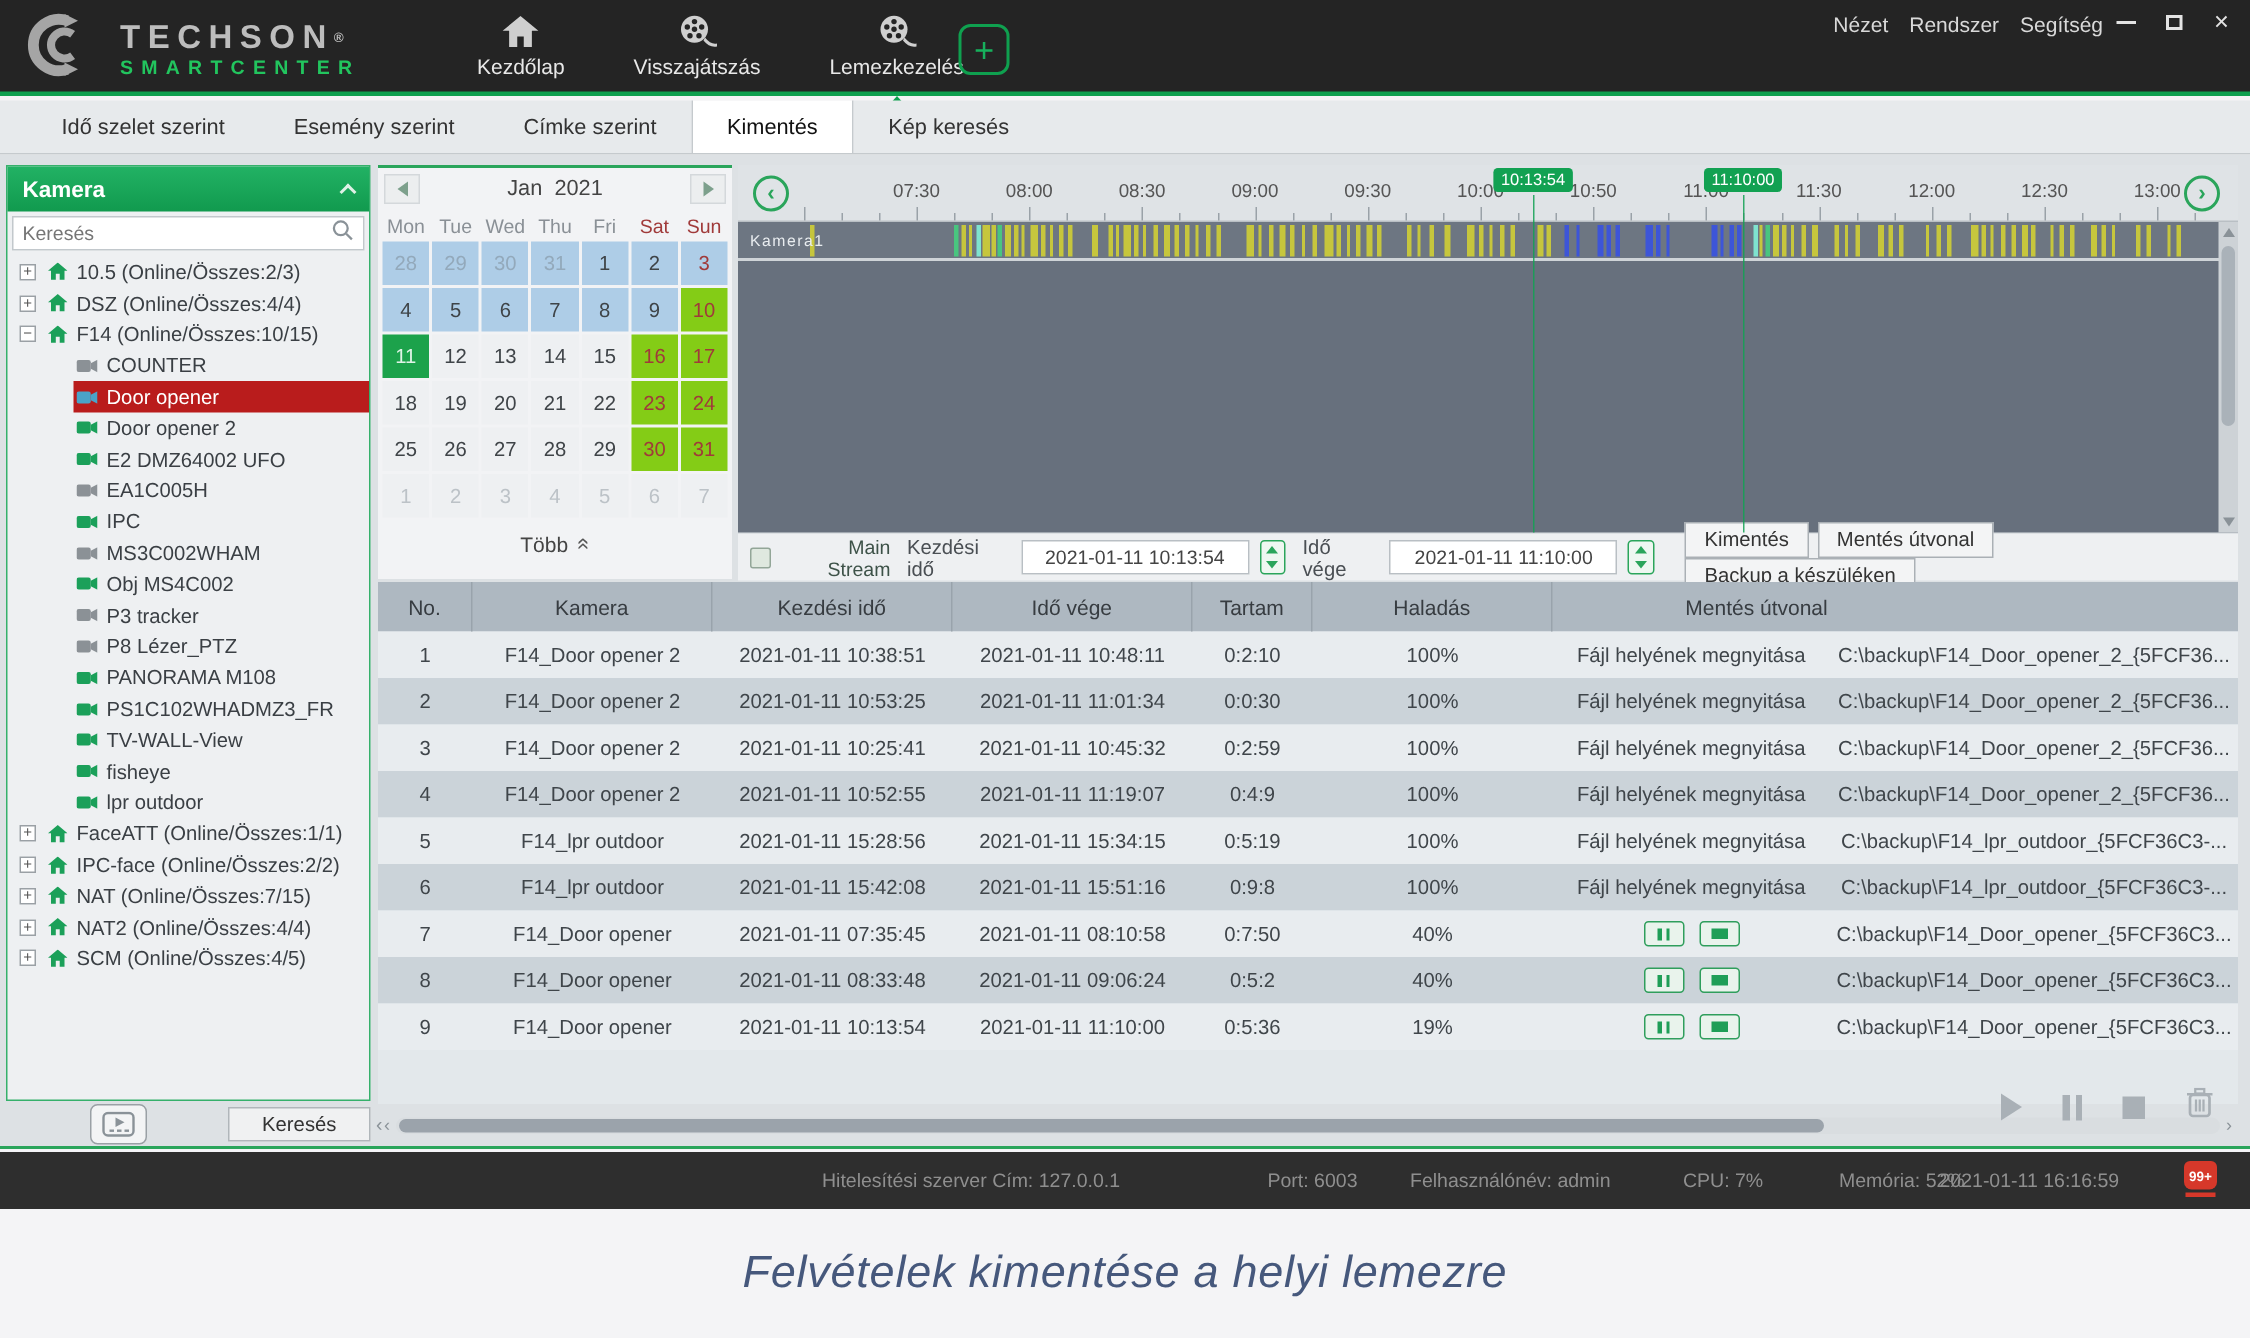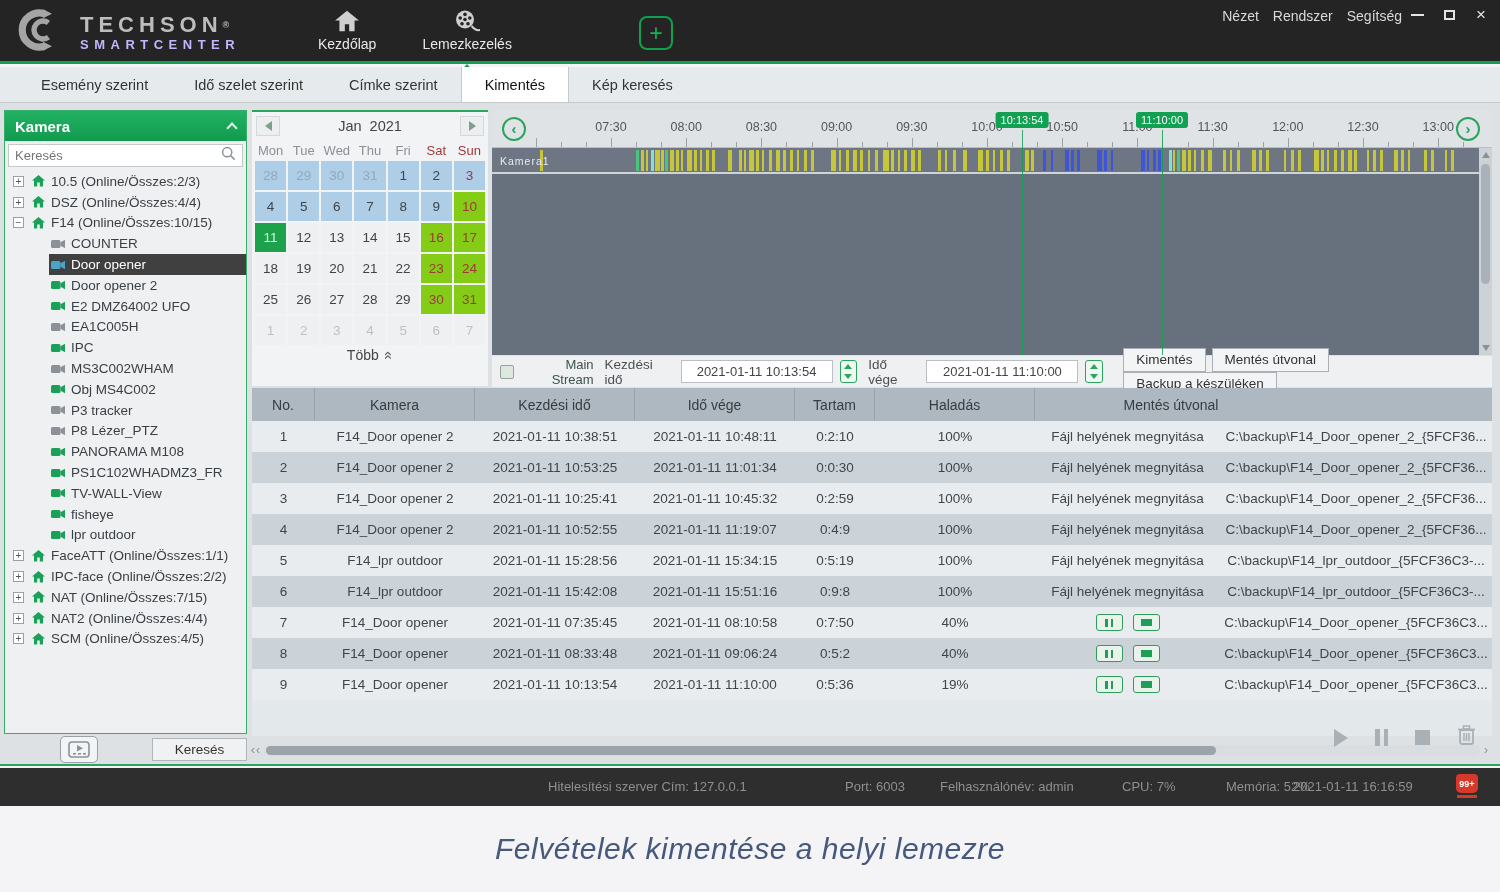--- a/index.html
+++ b/index.html
@@ -4,21 +4,21 @@
 <style>
   * { margin:0; padding:0; box-sizing:border-box; }
   body { font-family:"Liberation Sans", sans-serif; background:#f4f4f6; }
   .screen { position:relative; width:1500px; height:892px; overflow:hidden; background:#f4f4f6; }
 
   
   .titlebar { position:absolute; left:0; top:0; width:1500px; height:64px; background:#242424; border-bottom:3px solid #0fa04f; }
   .brand { position:absolute; left:16px; top:8px; display:flex; align-items:center; gap:10px; }
   .brand-text .l1 { font-size:22px; font-weight:bold; letter-spacing:5px; color:#bdbdbd; line-height:24px; }
   .brand-text .reg { font-size:9px; vertical-align:top; color:#bdbdbd; }
-  .brand-text .l2 { font-size:13px; font-weight:bold; letter-spacing:5.5px; color:#c4b5fd; }
+  .brand-text .l2 { font-size:13px; font-weight:bold; letter-spacing:5.5px; color:#22c55e; }
   .mainnav { position:absolute; left:312px; top:6px; display:flex; gap:34px; height:56px; }
   .nav-item { position:relative; display:flex; flex-direction:column; align-items:center; justify-content:flex-start; color:#e8e8e8; font-size:14px; cursor:pointer; padding:0 6px; }
   .nav-item .nicon { height:30px; display:flex; align-items:center; }
   .nav-item.active::after { content:""; position:absolute; left:50%; transform:translateX(-50%); bottom:-11px; width:0; height:0; border-left:8px solid transparent; border-right:8px solid transparent; border-bottom:9px solid #0fa04f; }
   .add-btn { position:absolute; left:639px; top:16px; width:34px; height:34px; background:transparent; border:2px solid #0fa04f; border-radius:8px; color:#17b05c; font-size:23px; line-height:28px; text-align:center; cursor:pointer; }
   .menubar { position:absolute; right:98px; top:8px; display:flex; gap:14px; }
   .menu-item { color:#d9d9d9; font-size:14px; cursor:pointer; }
   .winctrl { position:absolute; right:10px; top:6px; display:flex; gap:14px; align-items:center; }
   .wbtn { width:18px; height:18px; display:flex; align-items:center; justify-content:center; cursor:pointer; }
   .glyph-min { width:13px; height:2px; background:#e3e3e3; }
@@ -38,21 +38,21 @@
   .side-header { height:30px; background:linear-gradient(#22b264,#119a4e); color:#fff; font-size:15px; font-weight:bold; display:flex; align-items:center; padding:0 10px; }
   .side-header .sp { flex:1; }
   .chev-up { width:8px; height:8px; border-left:2px solid #dff1e6; border-top:2px solid #dff1e6; transform:rotate(45deg); margin-top:4px; cursor:pointer; }
   .side-search { margin:3px; height:23px; background:#fff; border:1px solid #c2c8cc; display:flex; align-items:center; padding:0 6px; }
   .side-search input { flex:1; border:none; outline:none; font-size:13px; color:#555; background:transparent; font-family:inherit; }
   .tree { margin-top:4px; font-size:13.5px; color:#3a3f44; }
   .tree-row { height:20.8px; display:flex; align-items:center; cursor:pointer; }
   .tree-row .expander { width:11px; height:11px; margin-left:8px; margin-right:6px; border:1px solid #9aa0a5; background:#fff; font-size:10px; line-height:9px; text-align:center; color:#555; flex:0 0 auto; cursor:pointer; }
   .tree-row.d1 { padding-left:44px; }
   .tree-inner { display:flex; align-items:center; gap:6px; flex:1; height:100%; padding-left:2px; }
-  .tree-inner.sel { background:#404040; color:#fff; }
+  .tree-inner.sel { background:#b91c1c; color:#fff; }
   .tree-icon { display:flex; align-items:center; flex:0 0 auto; }
   .side-footer { position:absolute; left:4px; top:633px; width:243px; height:28px; }
   .tool-btn { position:absolute; left:56px; top:0; width:38px; height:27px; background:#f3f4f5; border:1px solid #9aa0a5; border-radius:5px; display:flex; align-items:center; justify-content:center; cursor:pointer; }
   .search-btn { position:absolute; right:0; top:2px; width:95px; height:23px; background:#f0f1f2; border:1px solid #b0b6ba; font-size:13.5px; color:#333; cursor:pointer; font-family:inherit; }
   .panel-collapse { position:absolute; right:-8px; top:6px; color:#8a9298; font-size:13px; cursor:pointer; }
 
   
   .calendar { position:absolute; left:252px; top:7px; width:236px; height:276px; background:#f2f3f5; border-top:2px solid #2aa55b; }
   .cal-head { height:27px; display:flex; align-items:center; padding:0 4px; }
   .cal-nav { width:24px; height:20px; background:#eceeef; border:1px solid #d4d8db; display:flex; align-items:center; justify-content:center; cursor:pointer; }
@@ -63,21 +63,21 @@
   .wd { height:22px; display:flex; align-items:center; justify-content:center; font-size:13px; color:#8a9096; }
   .wd.we { color:#a03a3a; }
   .cal-cell { height:29px; display:flex; align-items:center; justify-content:center; font-size:13.5px; cursor:pointer; }
   .cal-cell.ob { background:#aecde7; color:#93a9bb; }
   .cal-cell.b  { background:#aecde7; color:#3f4448; }
   .cal-cell.bw { background:#aecde7; color:#a03a3a; }
   .cal-cell.n  { background:#eef0f2; color:#3f4448; }
   .cal-cell.w  { background:#84cc16; color:#a03a3a; }
   .cal-cell.s  { background:#1ca24b; color:#dff3e6; }
   .cal-cell.o  { background:#eef0f2; color:#bcc2c7; }
-  .cal-foot { height:24px; display:flex; align-items:flex-start; justify-content:center; gap:6px; font-size:14px; color:#444; cursor:pointer; margin-top:2px; }
+  .cal-foot { height:24px; display:flex; align-items:flex-end; justify-content:center; gap:6px; font-size:14px; color:#444; cursor:pointer; margin-top:2px; }
   .more-chev { display:inline-block; transform:rotate(90deg); font-size:15px; color:#555; }
 
   
   .timeline { position:absolute; left:492px; top:7px; width:1000px; height:245px; background:#67707d; }
   .tl-header { position:absolute; left:0; top:0; width:1000px; height:38px; background:#dfe3e6; border-bottom:1px solid #b9bfc4; }
   .tl-circ { position:absolute; top:7px; width:24px; height:24px; border-radius:50%; border:2px solid #2aa55b; background:transparent; color:#2aa55b; font-size:15px; font-weight:bold; line-height:20px; text-align:center; cursor:pointer; }
   .tl-circ.left { left:10px; } .tl-circ.right { right:12px; }
   .tick-label { position:absolute; top:10px; transform:translateX(-50%); font-size:12.5px; color:#555; }
   .tick { position:absolute; bottom:0; width:1px; background:#9aa2a8; }
   .tl-track { position:absolute; left:0; top:38px; width:1000px; height:26px; background:#6d7682; border-bottom:2px solid #cfd4d8; }
@@ -159,20 +159,35 @@
       </div>
     </div>
     <nav class="mainnav" id="mainnav">
         <div class="nav-item">
           <span class="nicon">
             <svg width="26" height="24" viewBox="0 0 24 21">
               <path d="M12 1 L23 10 H19 V20 H14 V13.5 H10 V20 H5 V10 H1 Z" fill="#cfcfcf"></path>
             </svg>
           </span>
           <span>Kezdőlap</span>
+        </div>
+        <div class="nav-item">
+          <span class="nicon">
+            <svg width="28" height="24" viewBox="0 0 28 24">
+              <circle cx="12" cy="10.5" r="9" fill="#cfcfcf"></circle>
+              <circle cx="12" cy="10.5" r="1.8" fill="#242424"></circle>
+              <circle cx="12" cy="5.4" r="1.8" fill="#242424"></circle>
+              <circle cx="16.8" cy="9" r="1.8" fill="#242424"></circle>
+              <circle cx="15" cy="14.8" r="1.8" fill="#242424"></circle>
+              <circle cx="9" cy="14.8" r="1.8" fill="#242424"></circle>
+              <circle cx="7.2" cy="9" r="1.8" fill="#242424"></circle>
+              <path d="M19 16 Q23 21 27 20 L27 22 Q22 23 18 18 Z" fill="#cfcfcf"></path>
+            </svg>
+          </span>
+          <span>Visszajátszás</span>
         </div>
         <div class="nav-item active">
           <span class="nicon">
             <svg width="28" height="24" viewBox="0 0 28 24">
               <circle cx="12" cy="10.5" r="9" fill="#cfcfcf"></circle>
               <circle cx="12" cy="10.5" r="1.8" fill="#242424"></circle>
               <circle cx="12" cy="5.4" r="1.8" fill="#242424"></circle>
               <circle cx="16.8" cy="9" r="1.8" fill="#242424"></circle>
               <circle cx="15" cy="14.8" r="1.8" fill="#242424"></circle>
               <circle cx="9" cy="14.8" r="1.8" fill="#242424"></circle>
@@ -196,22 +211,22 @@
       <span class="wbtn">
           <span class="glyph-max"></span>
         </span>
       <span class="wbtn">
           <span class="glyph-close">×</span>
         </span>
     </div>
   </header>
 
   <div class="tabbar" id="tabbar">
+      <div class="tab">Idő szelet szerint</div>
       <div class="tab">Esemény szerint</div>
-      <div class="tab">Idő szelet szerint</div>
       <div class="tab">Címke szerint</div>
       <div class="tab active">Kimentés</div>
       <div class="tab">Kép keresés</div>
     </div>
 
   <div class="content">
 
     <aside class="sidebar">
       <div class="side-header">
         <span>Kamera</span>

